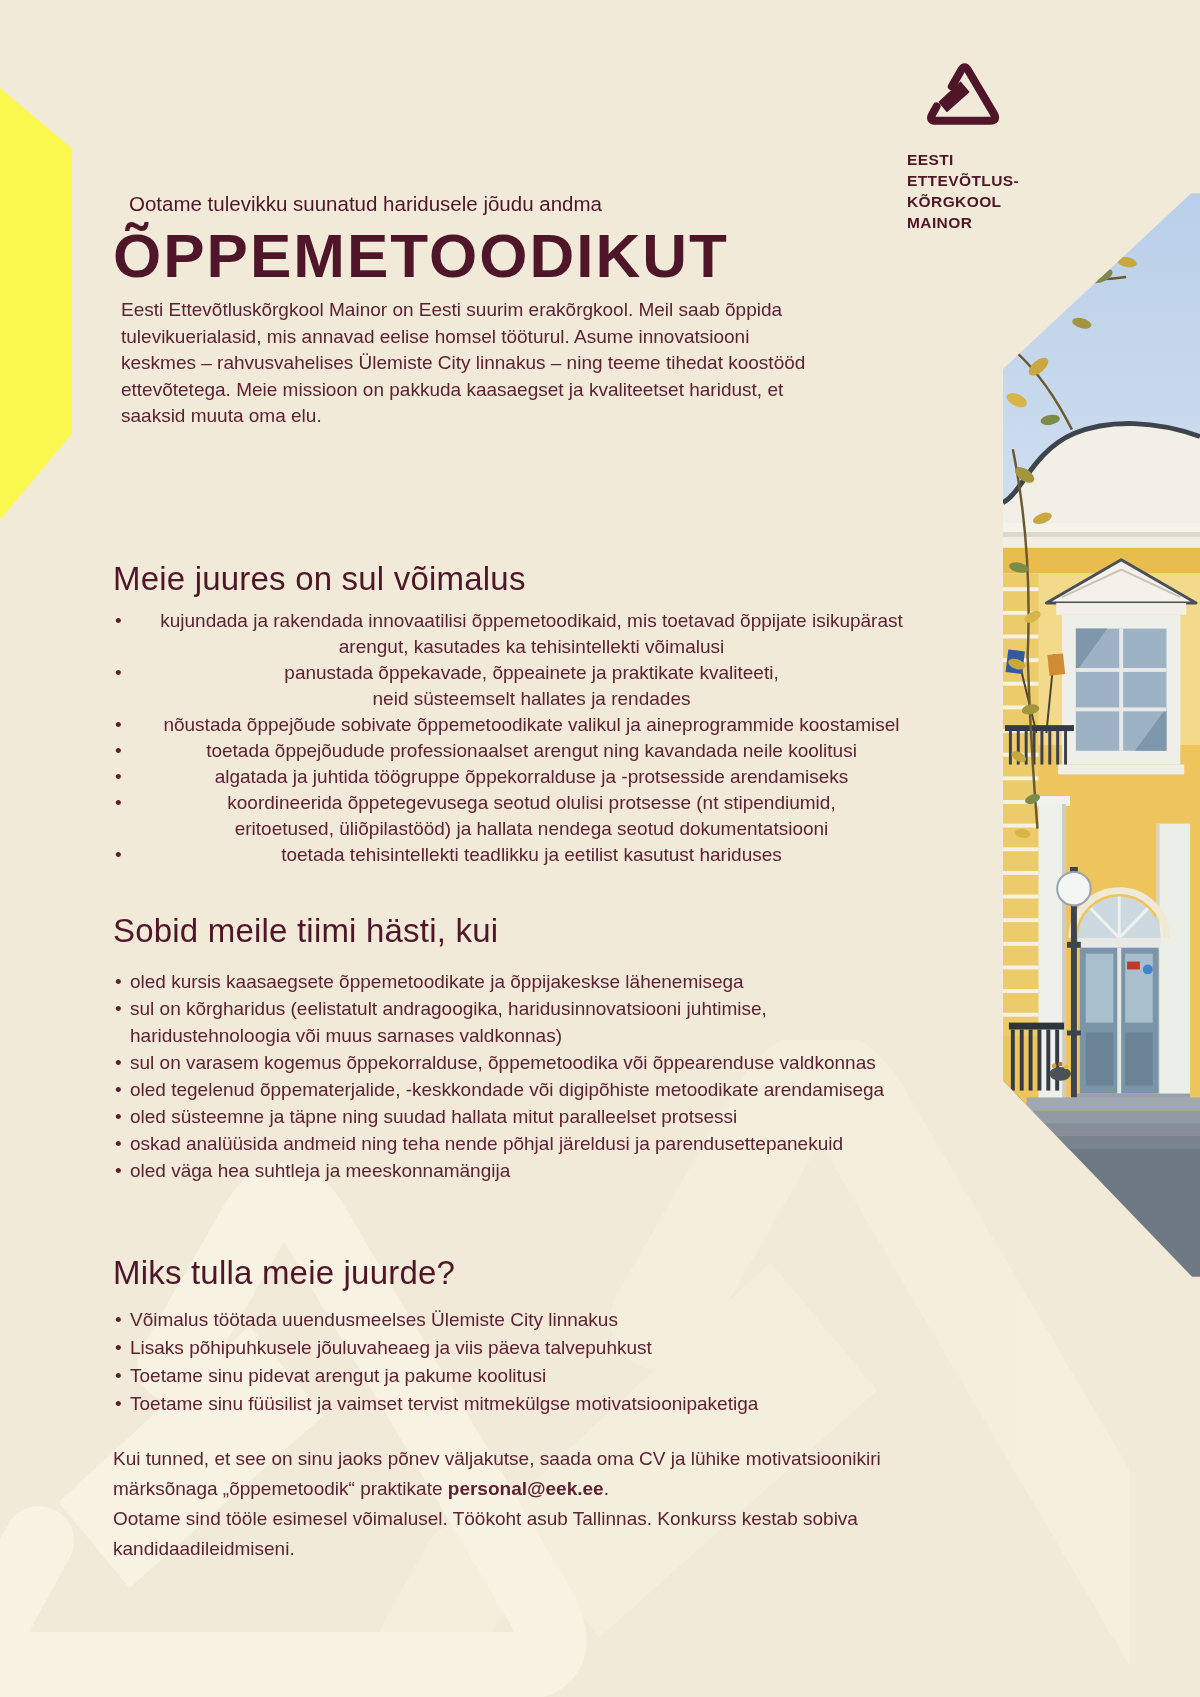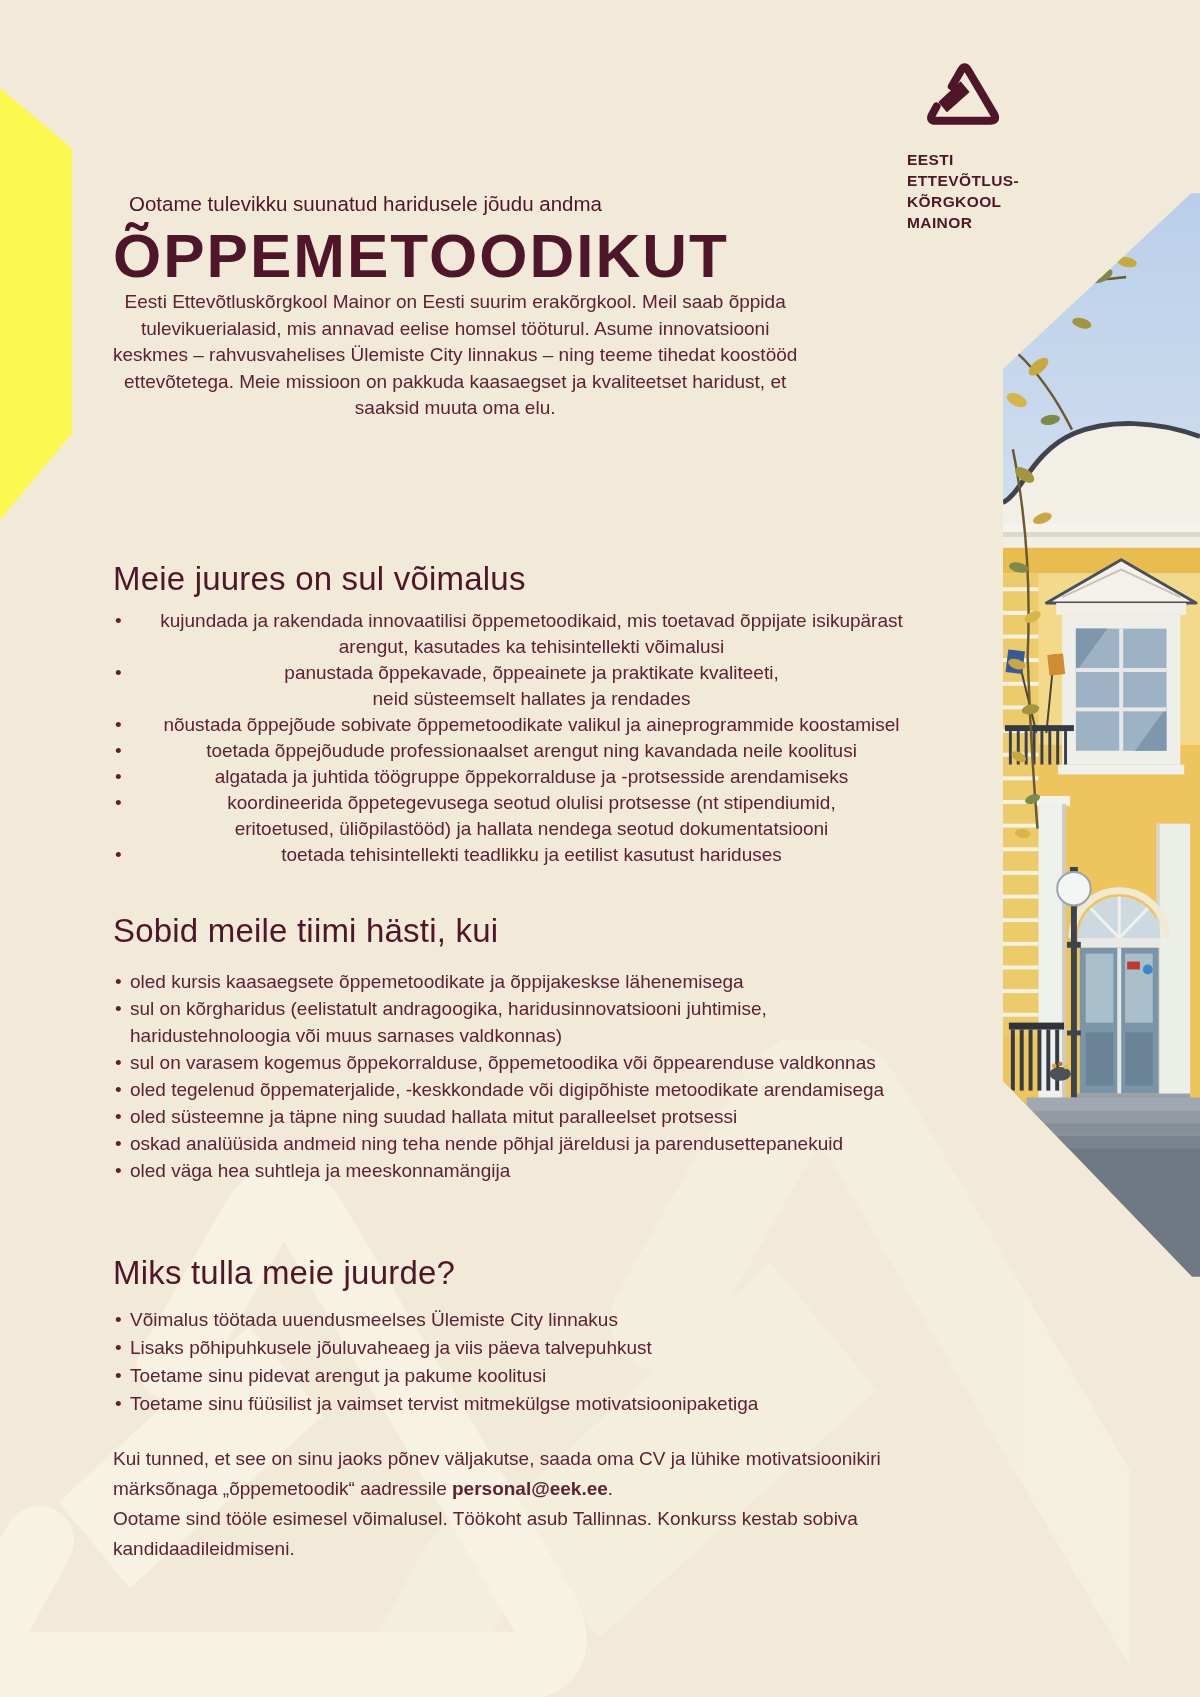--- a/index.html
+++ b/index.html
@@ -29,21 +29,21 @@
   .photo{
     position:absolute;left:1003px;top:185px;width:197px;height:1100px;
     clip-path:polygon(0 184px,100% 0,100% 100%,0 81.4%);
   }
   
   .content{position:absolute;left:113px;top:0;width:860px;}
   .kicker{position:absolute;top:176px;margin:16px;font-size:20.5px;font-weight:400;
     color:var(--maroon-dark,#4e1628);white-space:nowrap;}
   .title{position:absolute;top:198px;left:-12px;margin:12px;font-size:62px;font-weight:700;
     letter-spacing:2px;line-height:92px;color:var(--maroon-dark,#4e1628);white-space:nowrap;}
-  .intro{position:absolute;top:289px;margin:0;font-size:19px;line-height:26.5px;white-space:pre-line;text-align:center;}
+  .intro{position:absolute;top:289px;margin:8px;font-size:19px;line-height:26.5px;white-space:pre-line;}
   h2{position:absolute;margin:0;font-size:33px;font-weight:400;letter-spacing:.2px;
      color:var(--maroon-dark,#4e1628);white-space:nowrap;}
   .h-sec1{top:560px;}
   .h-sec2{top:912px;}
   .h-sec3{top:1254px;}
   ul{list-style:none;margin:0;padding:0;position:absolute;font-size:19px;width:820px;}
   .list1{top:608px;}  .list1 li{line-height:26px;text-align:center;}
   .list2{top:968px;}  .list2 li{line-height:27px;}
   .list3{top:1306px;} .list3 li{line-height:28px;}
   li{position:relative;padding-left:17px;white-space:pre-line;}
@@ -272,18 +272,18 @@
 
     <h2 class="h-sec3">Miks tulla meie juurde?</h2>
     <ul class="list3">
       <li>Võimalus töötada uuendusmeelses Ülemiste City linnakus</li>
       <li>Lisaks põhipuhkusele jõuluvaheaeg ja viis päeva talvepuhkust</li>
       <li>Toetame sinu pidevat arengut ja pakume koolitusi</li>
       <li>Toetame sinu füüsilist ja vaimset tervist mitmekülgse motivatsioonipaketiga</li>
     </ul>
 
     <p class="closing"><span>Kui tunned, et see on sinu jaoks põnev väljakutse, saada oma CV ja lühike motivatsioonikiri
-märksõnaga „õppemetoodik“ aadressile </span><strong>personal@eek.ee</strong><span>.
+märksõnaga „õppemetoodik“ praktikate </span><strong>personal@eek.ee</strong><span>.
 Ootame sind tööle esimesel võimalusel. Töökoht asub Tallinnas. Konkurss kestab sobiva
 kandidaadileidmiseni.</span></p>
   </div>
 
 </div>
 
 </body></html>

